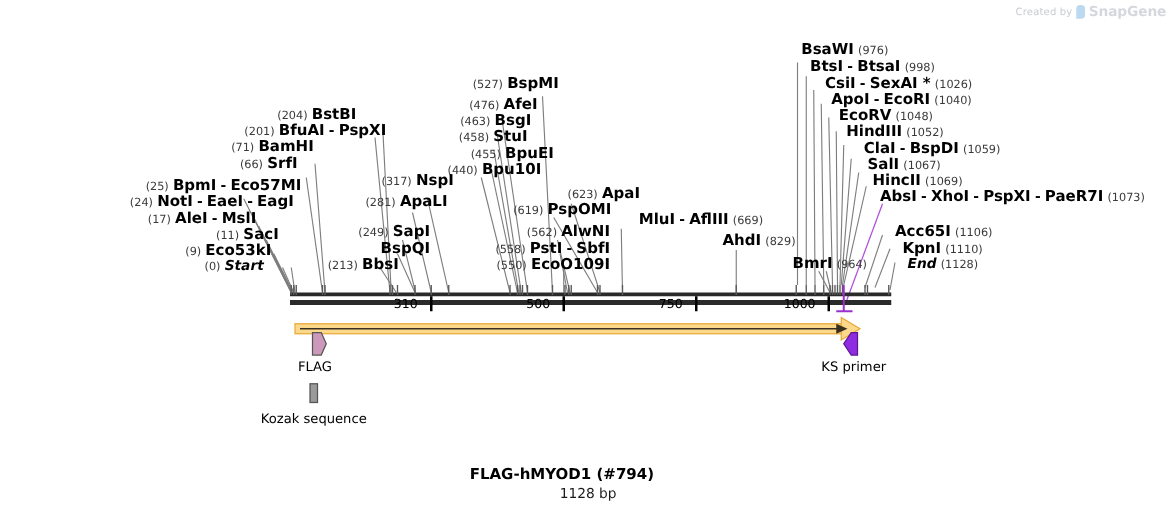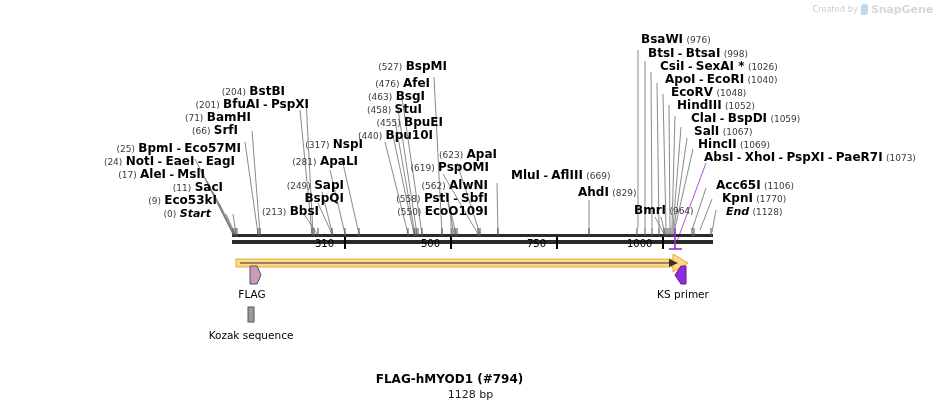--- a/index.html
+++ b/index.html
@@ -297,21 +297,21 @@
   </div>
 
 
   <div class="enz right" style="left:716px; top:179px;">
     <span class="nm">Acc65I</span>
     <span class="pos">(1106)</span>
   </div>
 
   <div class="enz right" style="left:722px; top:192px;">
     <span class="nm">KpnI</span>
-    <span class="pos">(1770)</span>
+    <span class="pos">(1110)</span>
   </div>
 
   <div class="enz right" style="left:726px; top:205px;">
     <span class="ital">End</span>
     <span class="pos">(1128)</span>
   </div>
 
   <div class="enz left" style="right:656px; top:85px;">
     <span class="pos">(204)</span>
     <span class="nm">BstBI</span>
@@ -419,21 +419,21 @@
 
   <div class="enz left" style="right:597px; top:192px;">
     <span class="nm">BspQI</span>
   </div>
 
   <div class="enz left" style="right:622px; top:205px;">
     <span class="pos">(213)</span>
     <span class="nm">BbsI</span>
   </div>
 
-  <div class="enz left" style="right:444px; top:148px;margin-left:40px;">
+  <div class="enz left" style="right:429px; top:148px;margin-left:40px;">
     <span class="pos">(623)</span>
     <span class="nm">ApaI</span>
   </div>
 
   <div class="enz left" style="right:452px; top:161px;">
     <span class="pos">(619)</span>
     <span class="nm">PspOMI</span>
   </div>
 
   <div class="enz left" style="right:453px; top:179px;">

